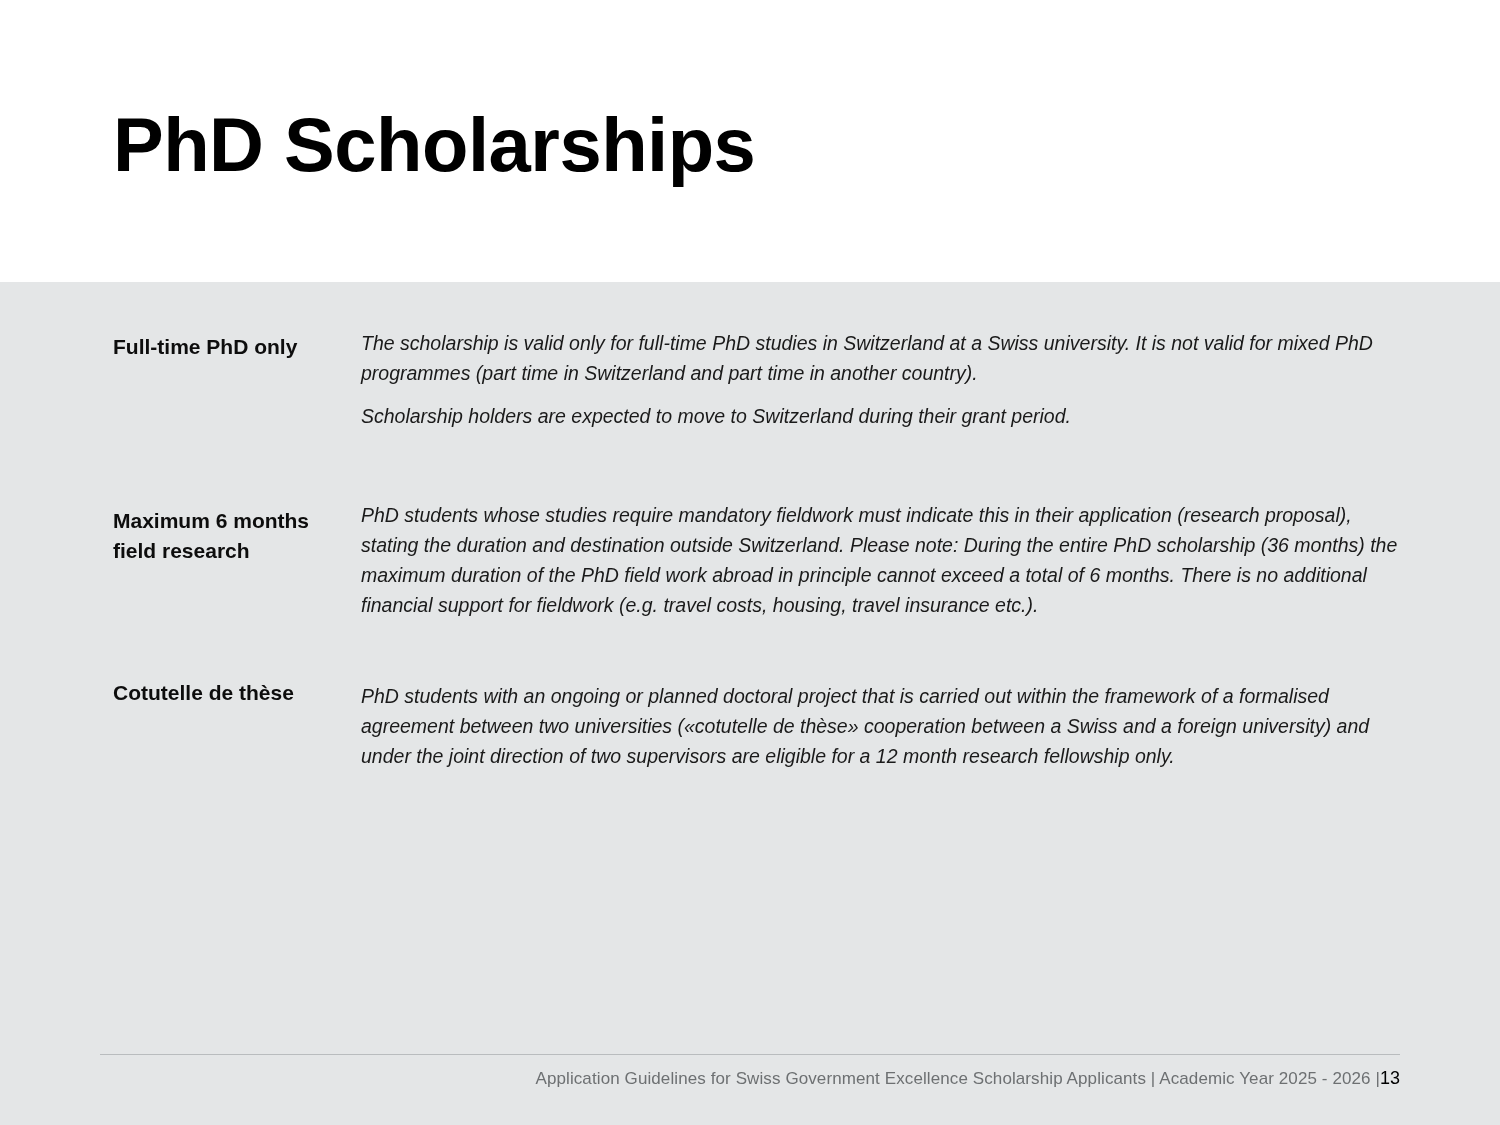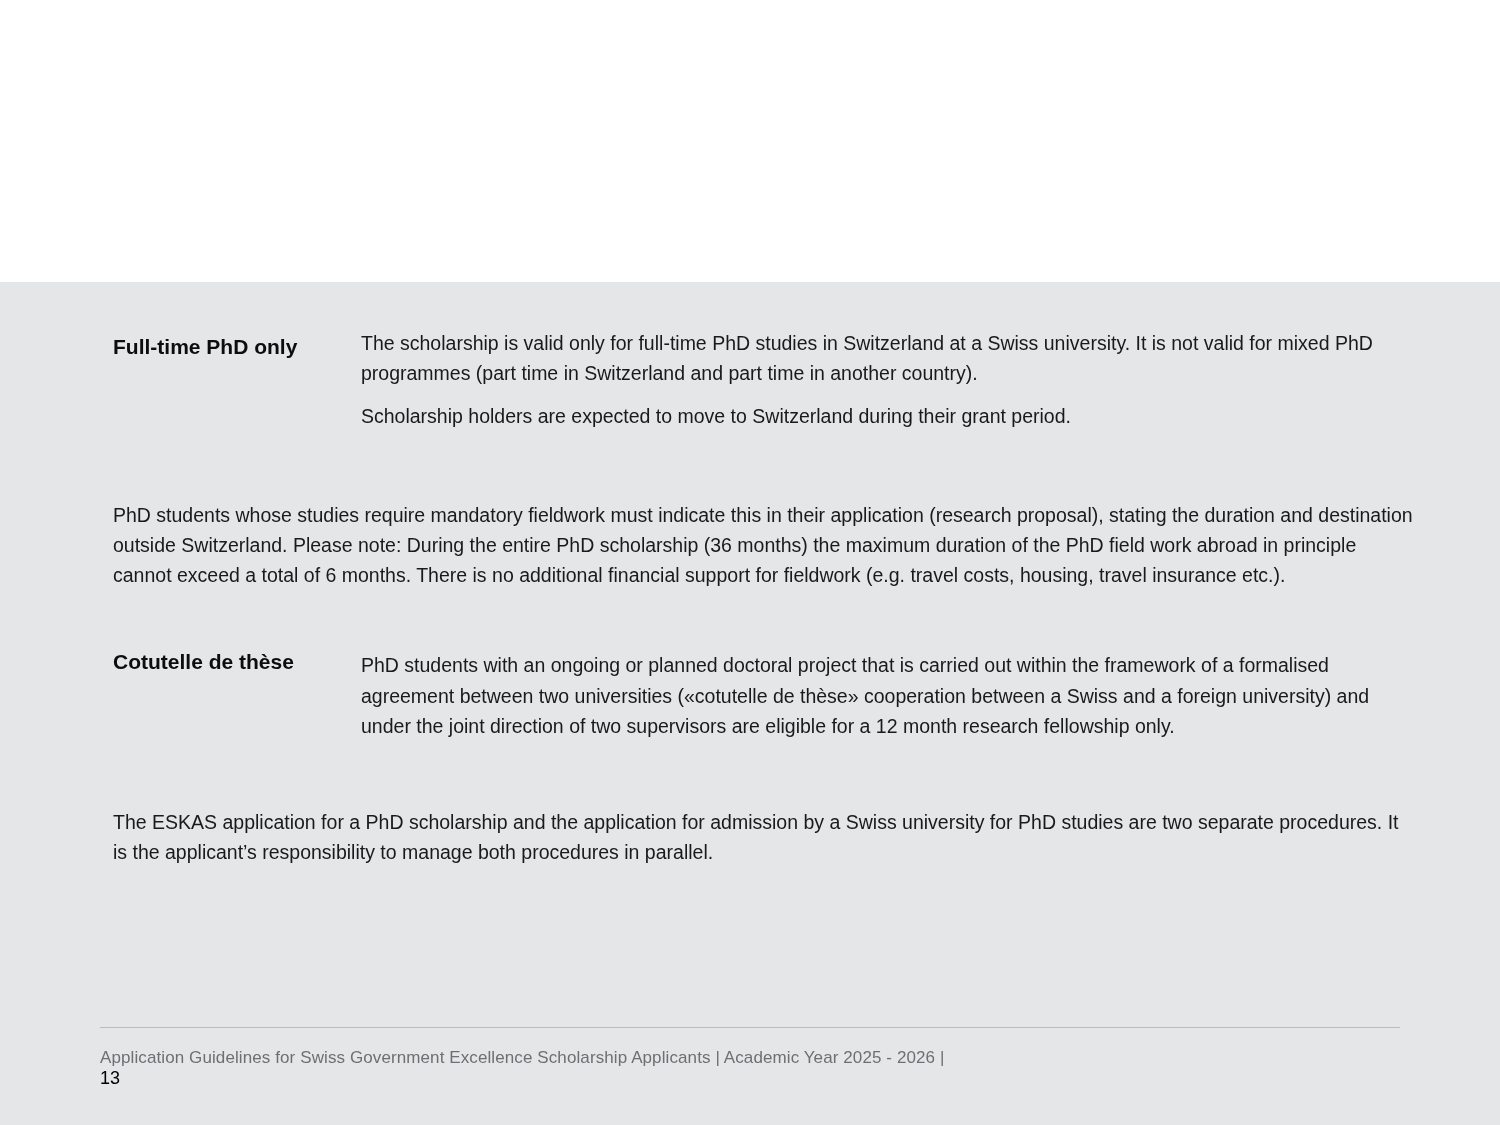--- a/index.html
+++ b/index.html
@@ -66,20 +66,21 @@
     color: #0d0d0d;
     line-height: 1.45;
     padding-right: 16px;
     box-sizing: border-box;
   }
   .row-body {
     flex: 1 1 auto;
     font-size: 19.5px;
     color: #1a1a1a;
     line-height: 1.55;
+    font-style: italic;
   }
   .row-body p {
     margin: 0 0 13px 0;
   }
   .row-body p:last-child {
     margin-bottom: 0;
     margin-top: 8px;
   }
   
   .row-1 .row-label { padding-top: 4px; }
@@ -89,70 +90,70 @@
   .row-3 .row-label { padding-top: 5px; }
   .row-3 { margin-bottom: 58px; }
   .row-4 .row-label { padding-top: 14px; }
 
   .footer {
     position: absolute;
     left: 100px;
     right: 100px;
     bottom: 36px;
     border-top: 1px solid #b9bcbe;
-    padding-top: 20px;
+    padding-top: 13px;
     display: flex;
     align-items: baseline;
     justify-content: flex-end;
-    flex-direction: column;
   }
   .footer-text {
     font-size: 17px;
     color: #6d7072;
     letter-spacing: 0.1px;
   }
   .footer-page {
     font-size: 18px;
     color: #000000;
   }
 </style>
 </head>
 <body>
 
 <div class="slide">
 
+  <div class="title-band">
+    <div class="slide-title">PhD Scholarships</div>
+  </div>
 
   <div class="body-band">
     <div class="content">
 
       <div class="row row-1">
         <div class="row-label">Full-time PhD only</div>
         <div class="row-body">
           <p>The scholarship is valid only for full-time PhD studies in Switzerland at a Swiss university. It is not valid for mixed PhD programmes (part time in Switzerland and part time in another country).</p>
           <p>Scholarship holders are expected to move to Switzerland during their grant period.</p>
         </div>
       </div>
 
       <div class="row row-2">
+        <div class="row-label">Maximum 6 months field research</div>
         <div class="row-body">
           <p>PhD students whose studies require mandatory fieldwork must indicate this in their application (research proposal), stating the duration and destination outside Switzerland. Please note: During the entire PhD scholarship (36 months) the maximum duration of the PhD field work abroad in principle cannot exceed a total of 6 months. There is no additional financial support for fieldwork (e.g. travel costs, housing, travel insurance etc.).</p>
         </div>
       </div>
 
       <div class="row row-3">
         <div class="row-label">Cotutelle de thèse</div>
         <div class="row-body">
           <p>PhD students with an ongoing or planned doctoral project that is carried out within the framework of a formalised agreement between two universities («cotutelle de thèse» cooperation between a Swiss and a foreign university) and under the joint direction of two supervisors are eligible for a 12 month research fellowship only.</p>
         </div>
       </div>
 
       <div class="row row-4">
-        <div class="row-body">
-          <p>The ESKAS application for a PhD scholarship and the application for admission by a Swiss university for PhD studies are two separate procedures. It is the applicant’s responsibility to manage both procedures in parallel.</p>
-        </div>
       </div>
 
     </div>
 
     <div class="footer">
       <div class="footer-text">Application Guidelines for Swiss Government Excellence Scholarship Applicants  |  Academic Year 2025 - 2026   |</div>
       <div class="footer-page">13</div>
     </div>
   </div>
 

